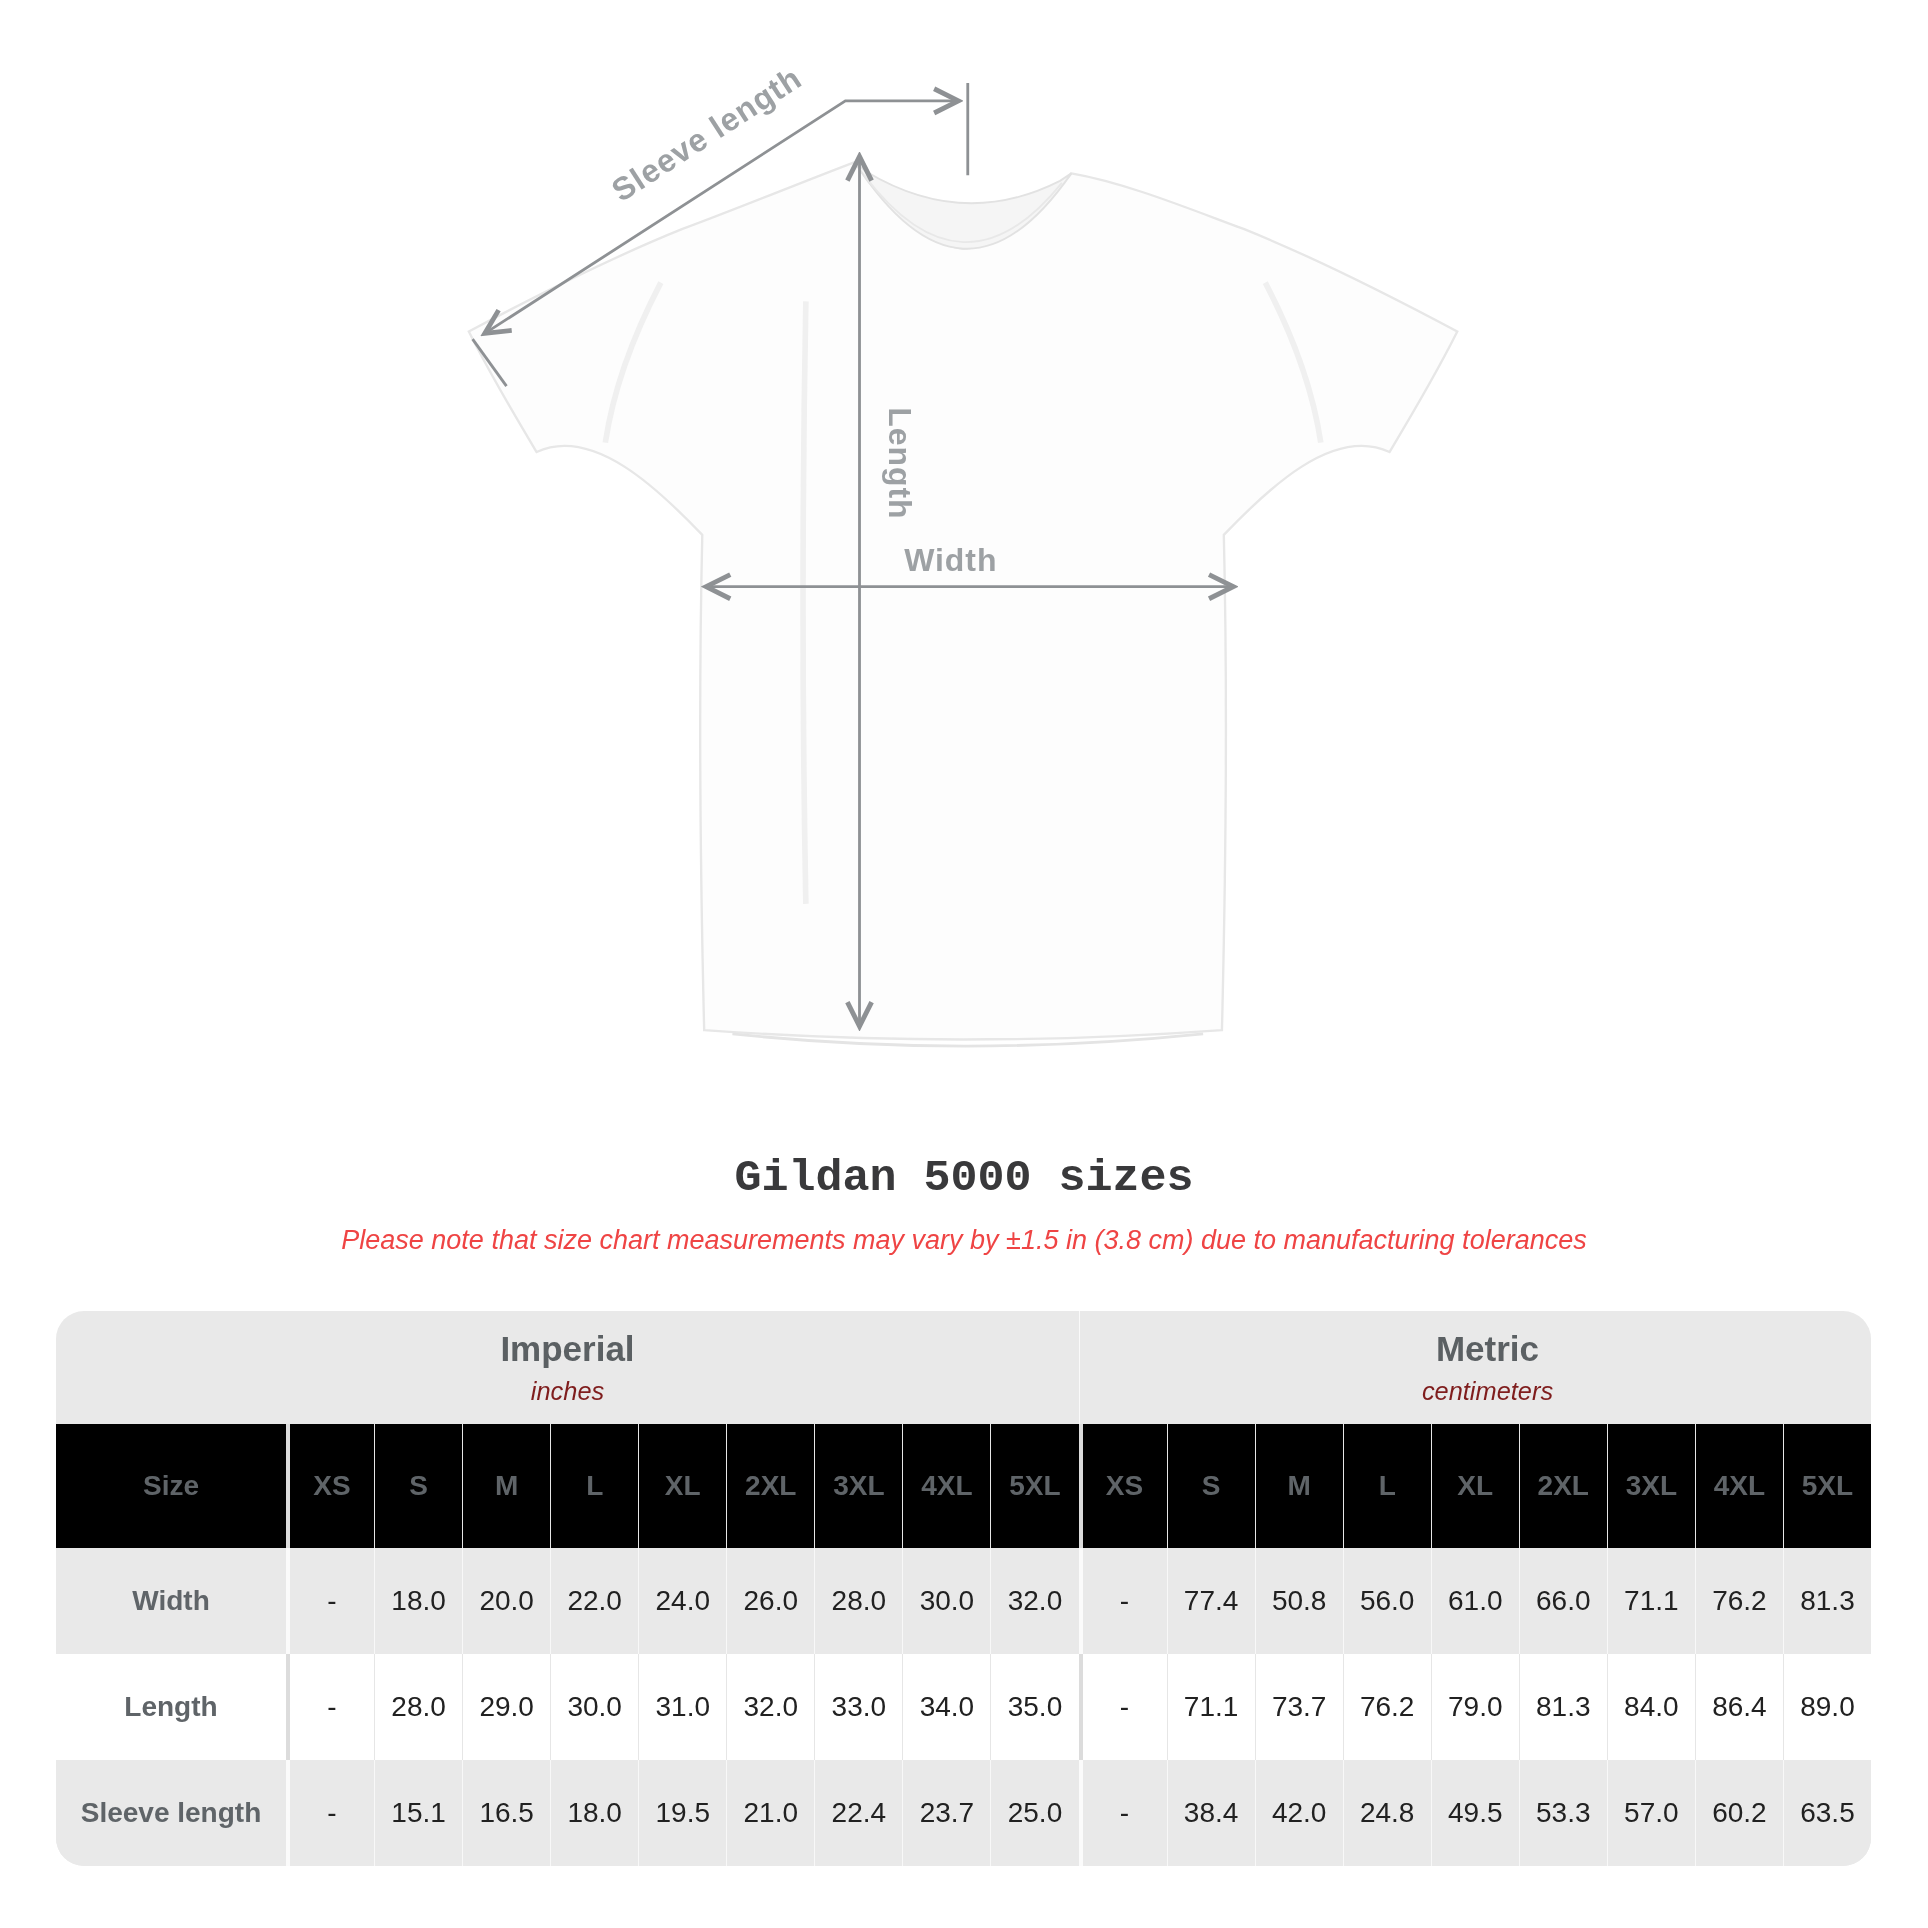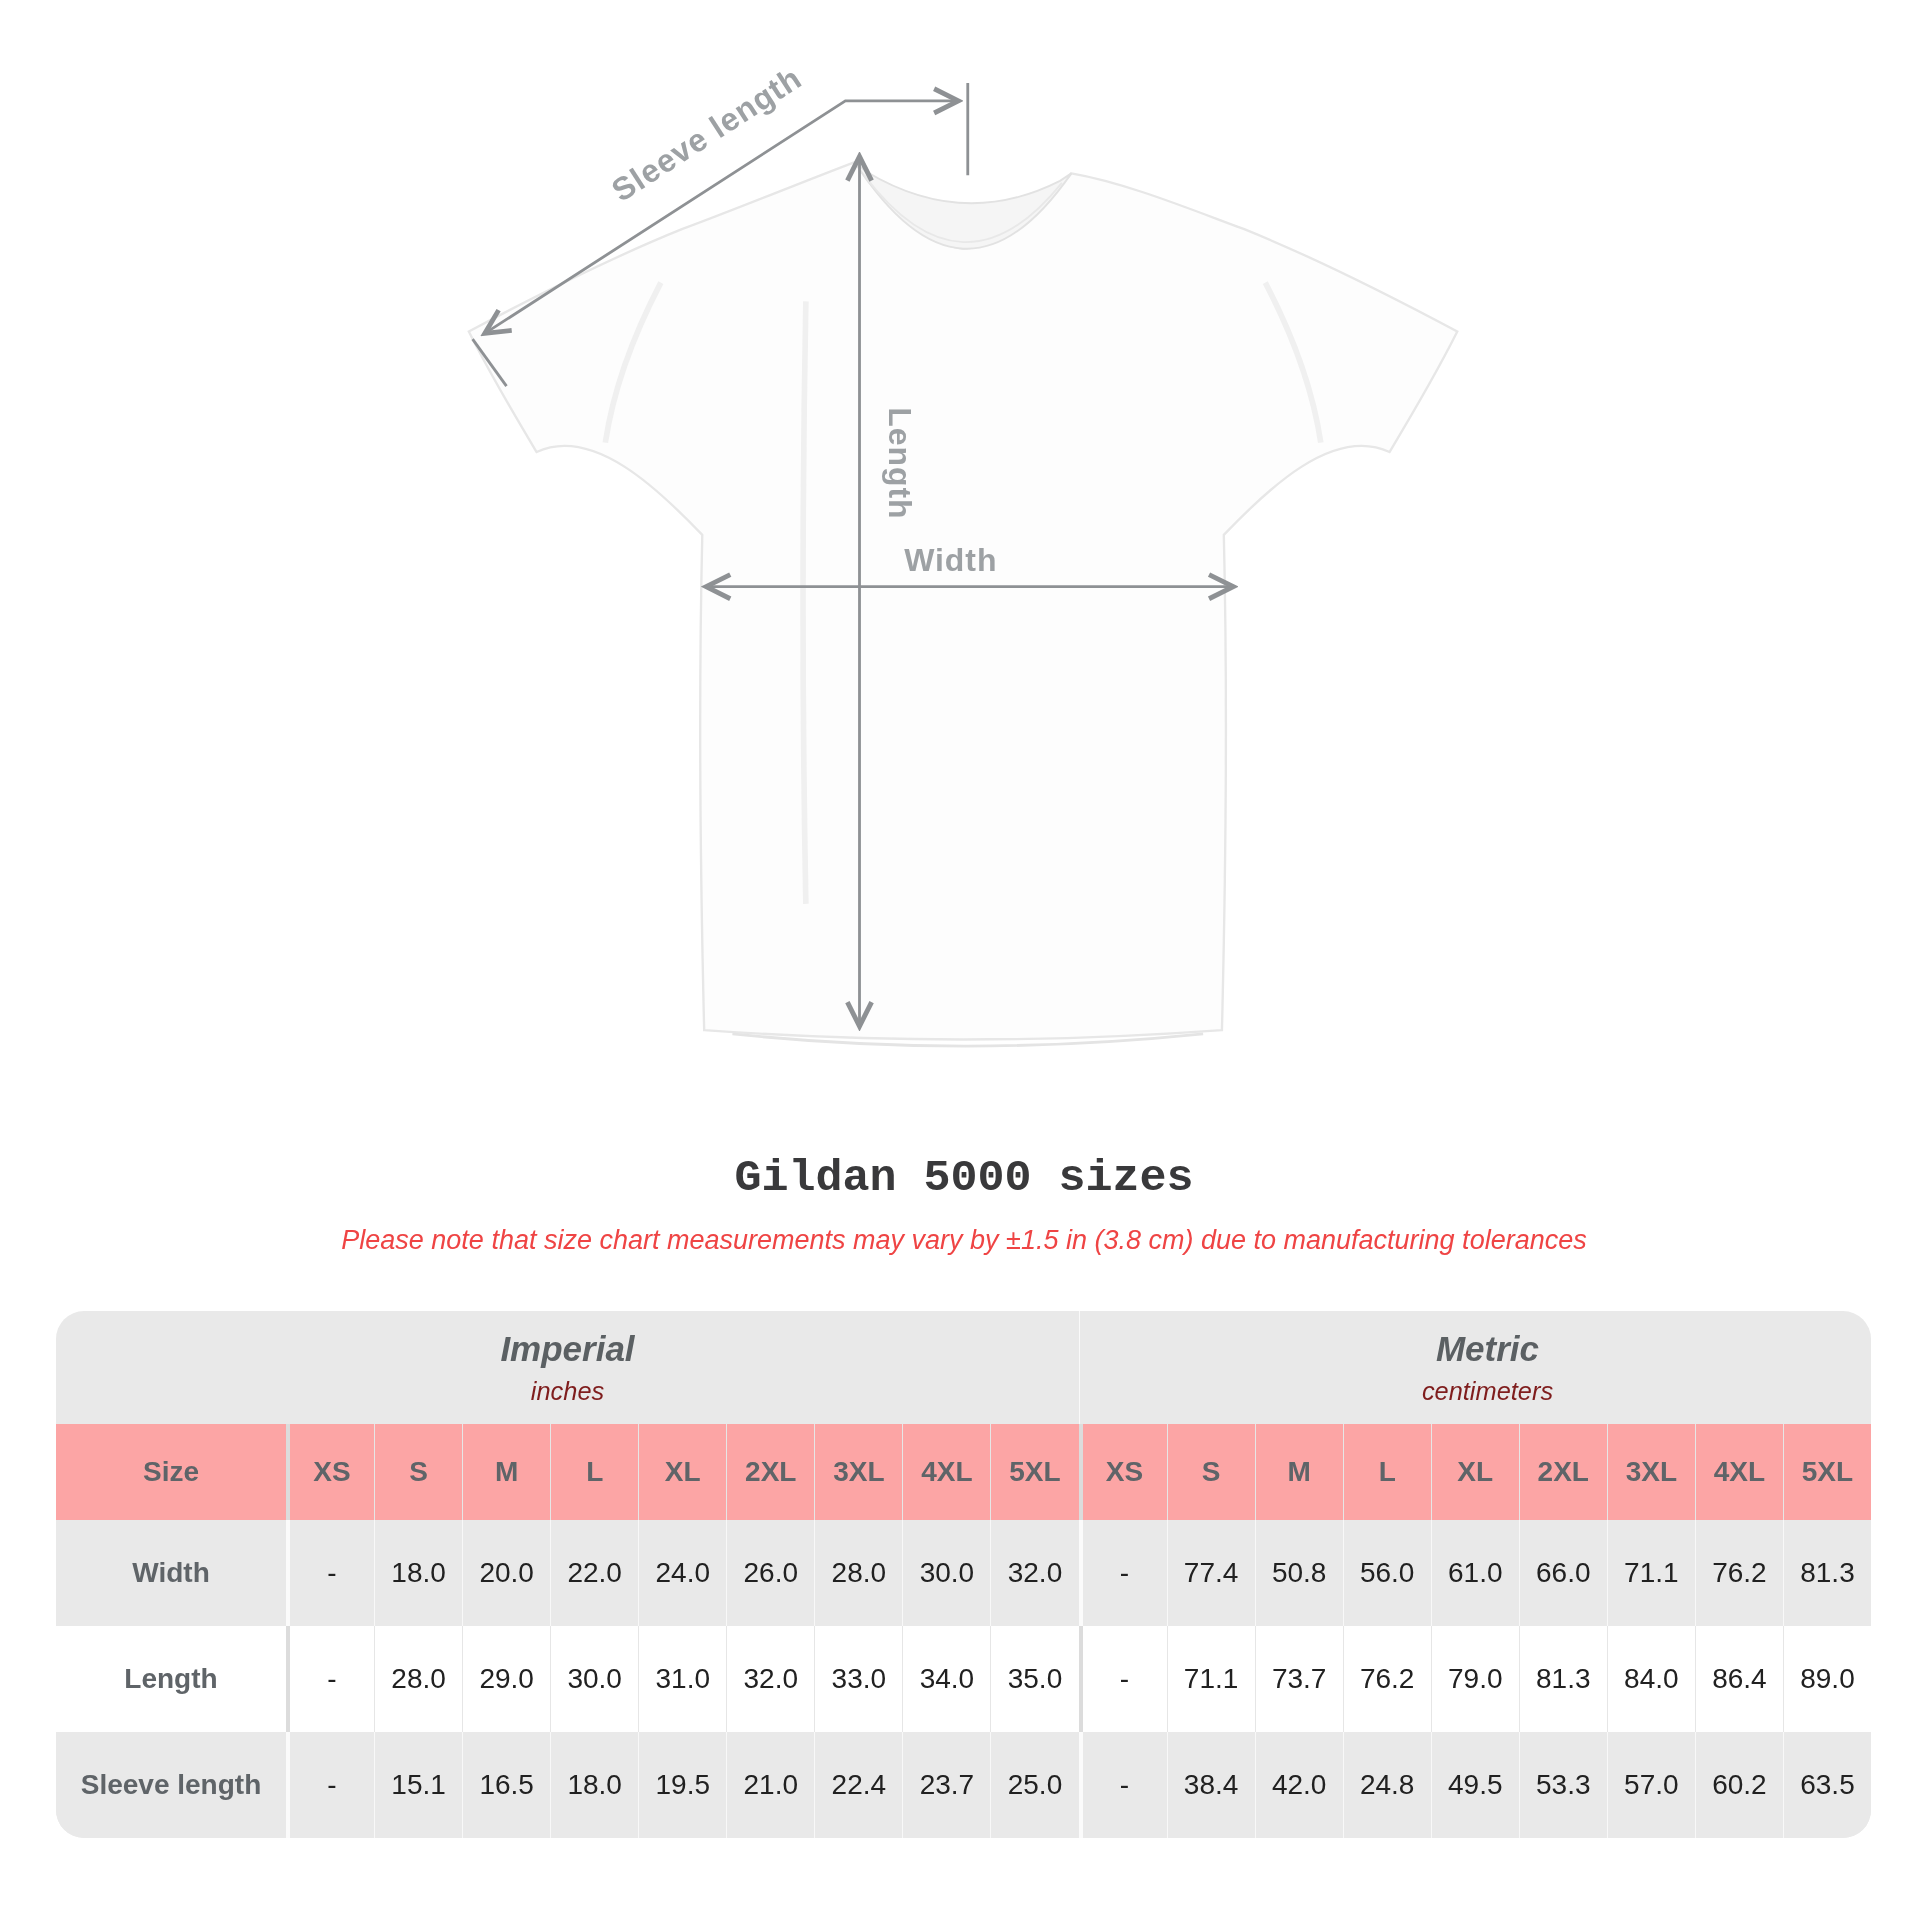--- a/index.html
+++ b/index.html
@@ -25,25 +25,25 @@
   .page-title  { font-size:45px; font-weight:bold; color:#39393b;font-family:Liberation Mono, monospace; }
   .page-subtitle { margin-top:21px; font-size:27px; font-style:italic; color:#ef4444; }
 
   
   .size-table { position:absolute; left:56px; top:1311px; width:1815px;
                 background:#e9e9e9; border-radius:28px; overflow:hidden; }
 
   .unit-band { display:grid; grid-template-columns:1023px 1fr; height:113px; }
   .unit-cell { display:flex; flex-direction:column; align-items:center; justify-content:center; gap:7.5px; }
   .unit-cell.metric-cell { border-left:1.9px solid rgba(255,255,255,0.75);padding-left:24px; }
-  .unit-label { font-size:35px; font-weight:bold; font-style:italic; color:#5b6063; }
+  .unit-label { font-size:35px; font-weight:bold; color:#5b6063; }
   .unit-sub   { font-size:25.4px; font-style:italic; color:#7f1d1d; }
 
   .grid-row  { display:grid; grid-template-columns:230px repeat(18, 1fr); }
-  .header-row{ background:#fca5a5; height:96px; }
+  .header-row{ background:#000000; height:124px; }
   .data-row  { height:106px; }
   .row-gray  { background:#e9e9e9; }
   .row-white { background:#ffffff; }
 
   .cell { display:flex; align-items:center; justify-content:center;
           font-size:28px; color:#212121; }
   .header-row .cell { border-left:1.9px solid #e6e6e6; }
   .row-white  .cell { border-left:1.9px solid #e6e6e6; }
   .row-gray   .cell { border-left:1.9px solid #f8f8f8; }
   .grid-row   .cell:first-child { border-left:none; }

